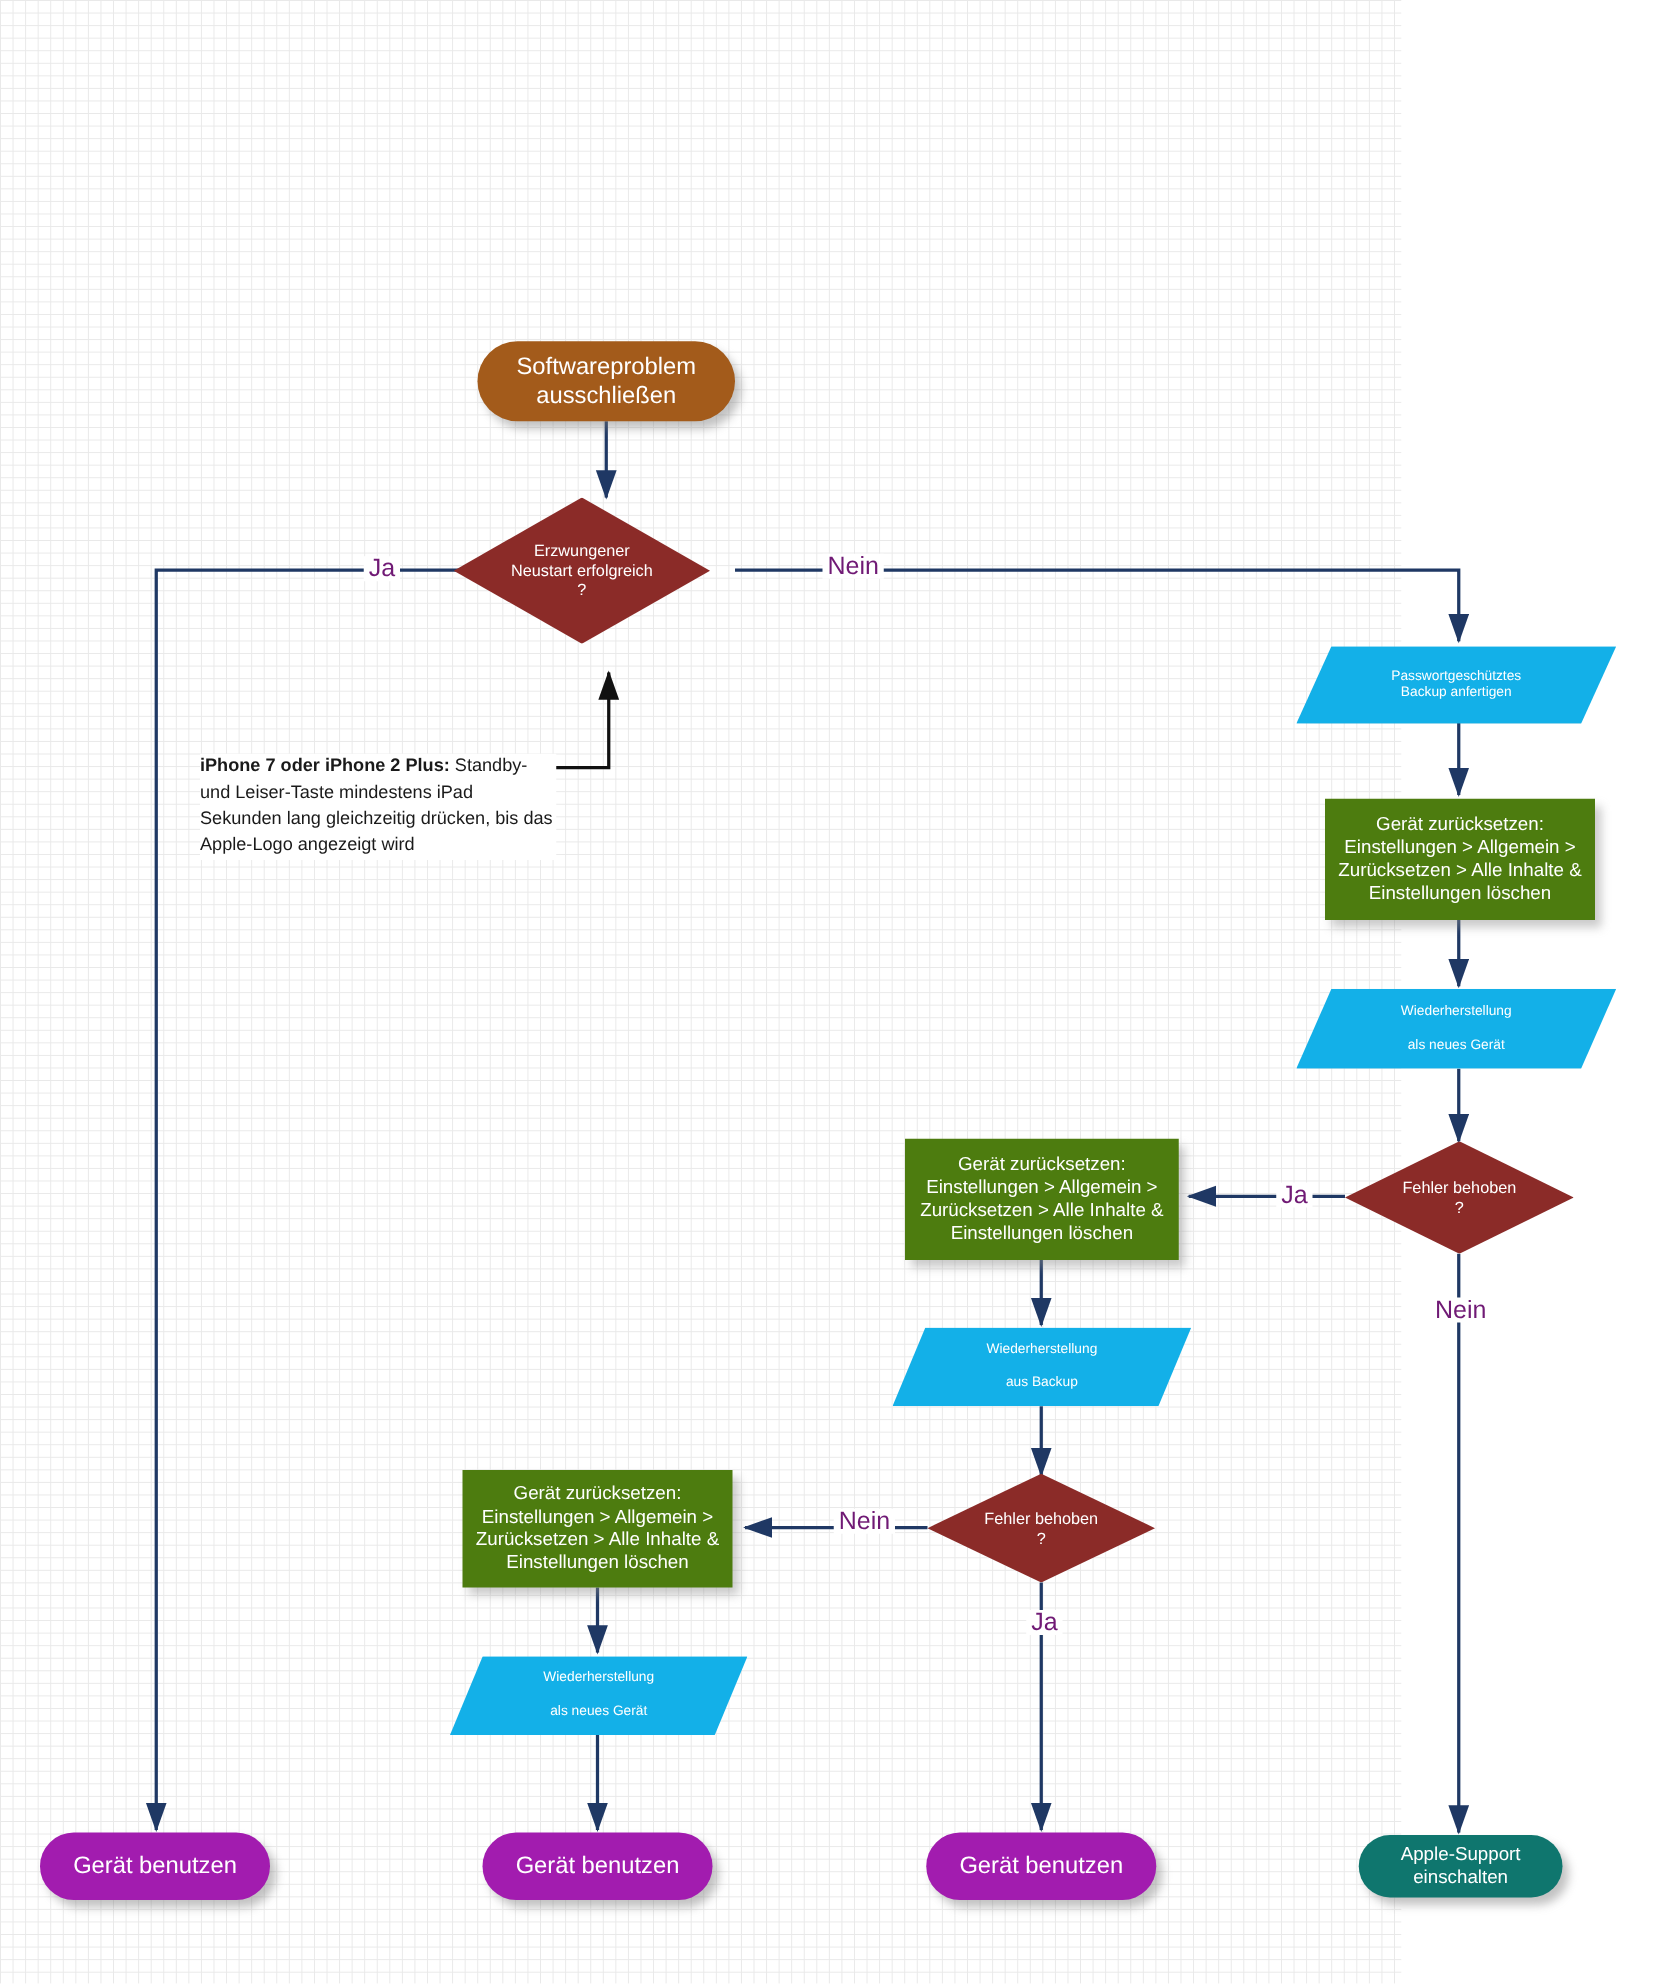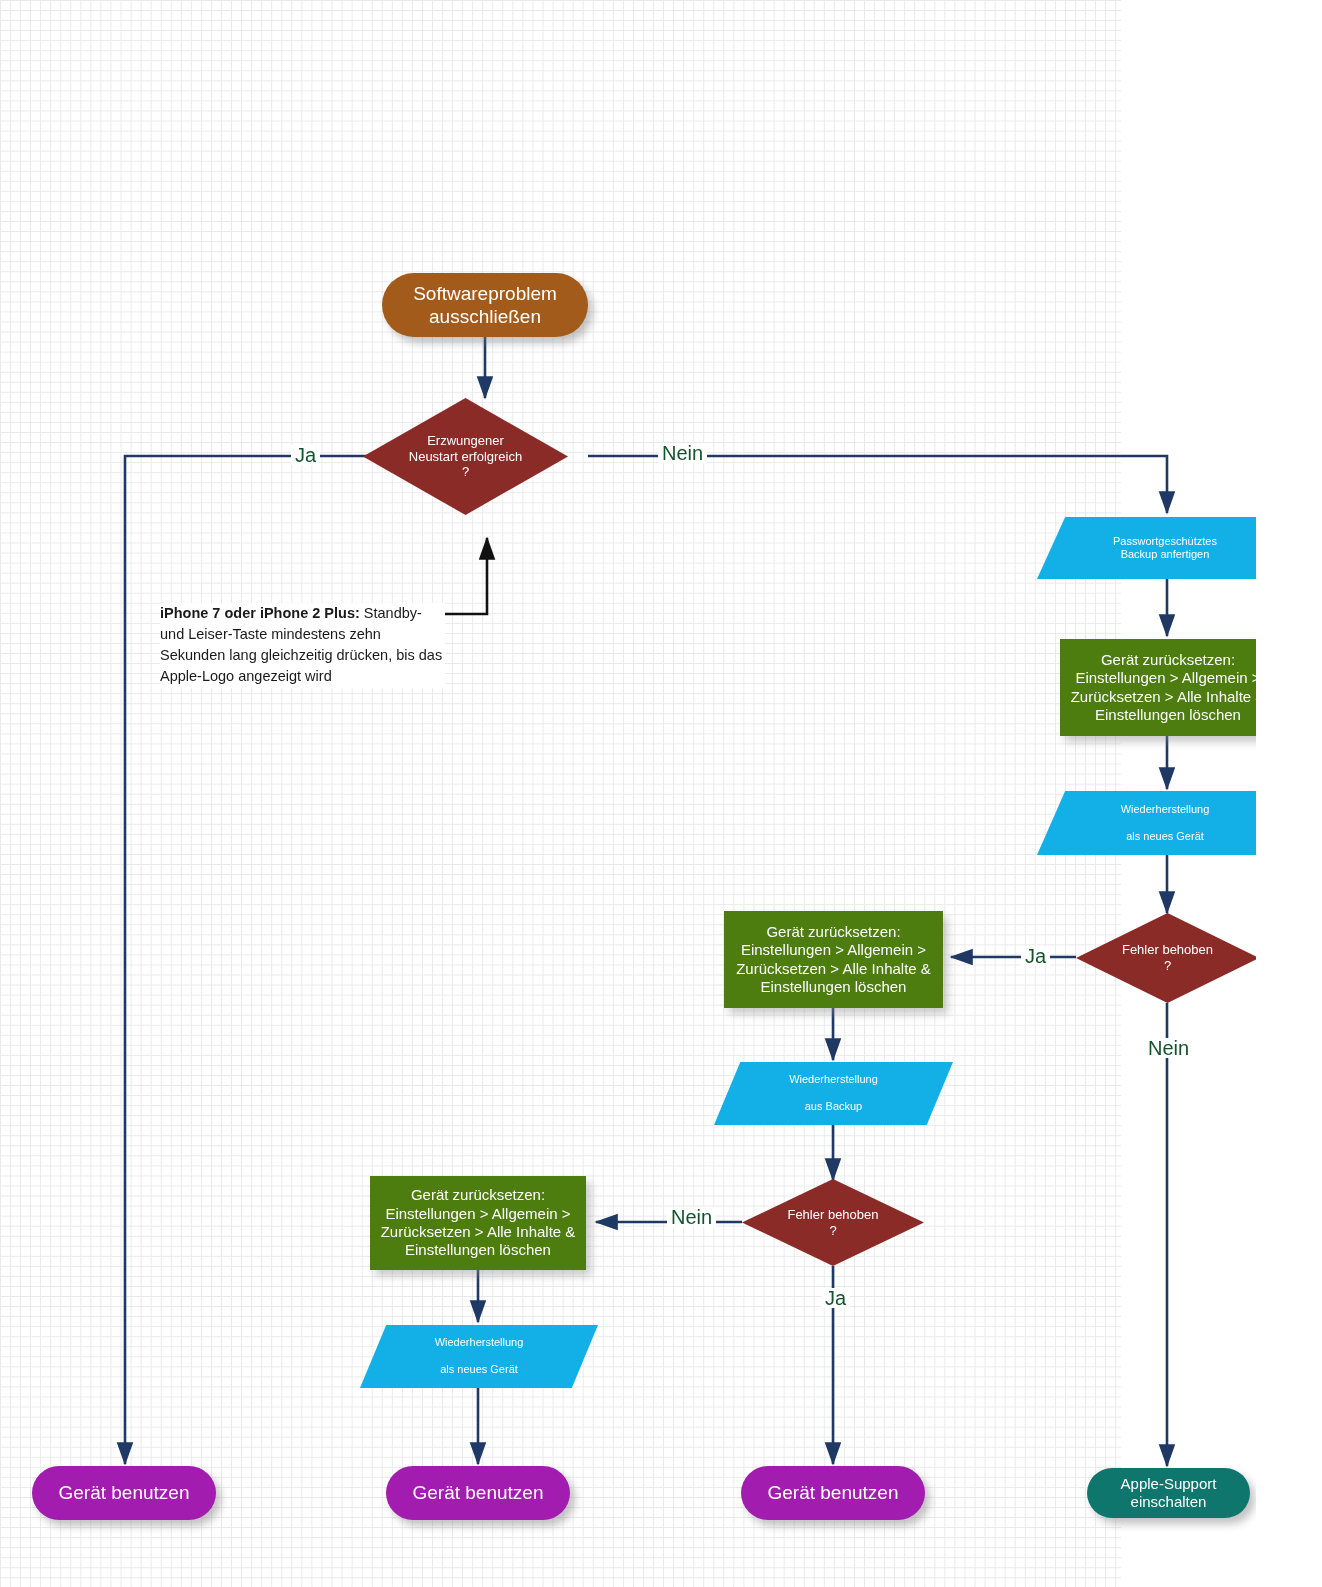--- a/index.html
+++ b/index.html
@@ -7,20 +7,21 @@
     padding: 0;
     background: #ffffff;
   }
   #canvas {
     position: relative;
     width: 1256px;
     height: 1587px;
     background-color: #ffffff;
     overflow: hidden;
     font-family: "Liberation Sans", sans-serif;
+    padding-left: 48px;
   }
   
   #grid {
     position: absolute;
     left: 0; top: 0;
     width: 1121px;
     height: 1587px;
     background-image:
       linear-gradient(to right, #e9e9e9 1px, transparent 1px),
       linear-gradient(to bottom, #e9e9e9 1px, transparent 1px);
@@ -77,21 +78,21 @@
   .data {
     background: #13b0e8;
     font-size: 11px;
     filter: drop-shadow(7px 8px 4px rgba(140,140,140,0.45));
   }
 
   
   .edge-label {
     position: absolute;
     background: #ffffff;
-    color: #14532d;
+    color: #701a75;
     font-size: 20px;
     padding: 0 4px;
     line-height: 1;
     white-space: nowrap;
   }
 
   
   .note {
     position: absolute;
     background: #ffffff;
@@ -233,16 +234,16 @@
 
   <div class="edge-label" style="left:1021px; top:946px;">Ja</div>
 
   <div class="edge-label" style="left:1144px; top:1038px;">Nein</div>
 
   <div class="edge-label" style="left:667px; top:1207px;">Nein</div>
 
   <div class="edge-label" style="left:821px; top:1288px;">Ja</div>
 
   <div class="note" style="left:160px; top:603px; width:285px;">
-    <p><b>iPhone 7 oder iPhone 2 Plus:</b><span> Standby- und Leiser-Taste mindestens zehn Sekunden lang gleichzeitig drücken, bis das Apple-Logo angezeigt wird</span></p>
+    <p><b>iPhone 7 oder iPhone 2 Plus:</b><span> Standby- und Leiser-Taste mindestens iPad Sekunden lang gleichzeitig drücken, bis das Apple-Logo angezeigt wird</span></p>
   </div>
 
 </div>
 
 </body></html>

